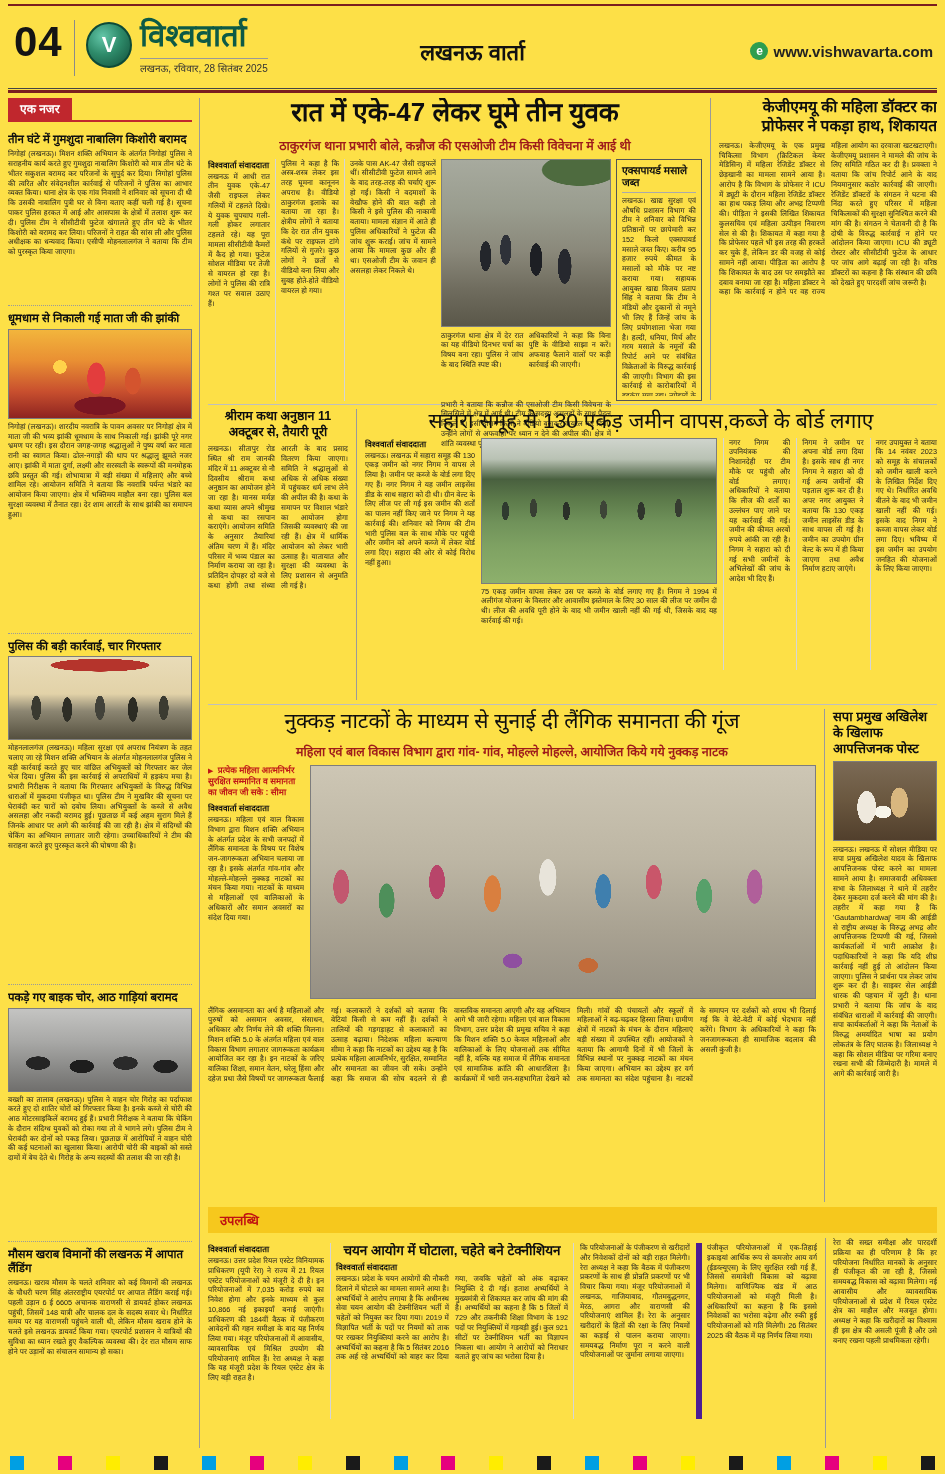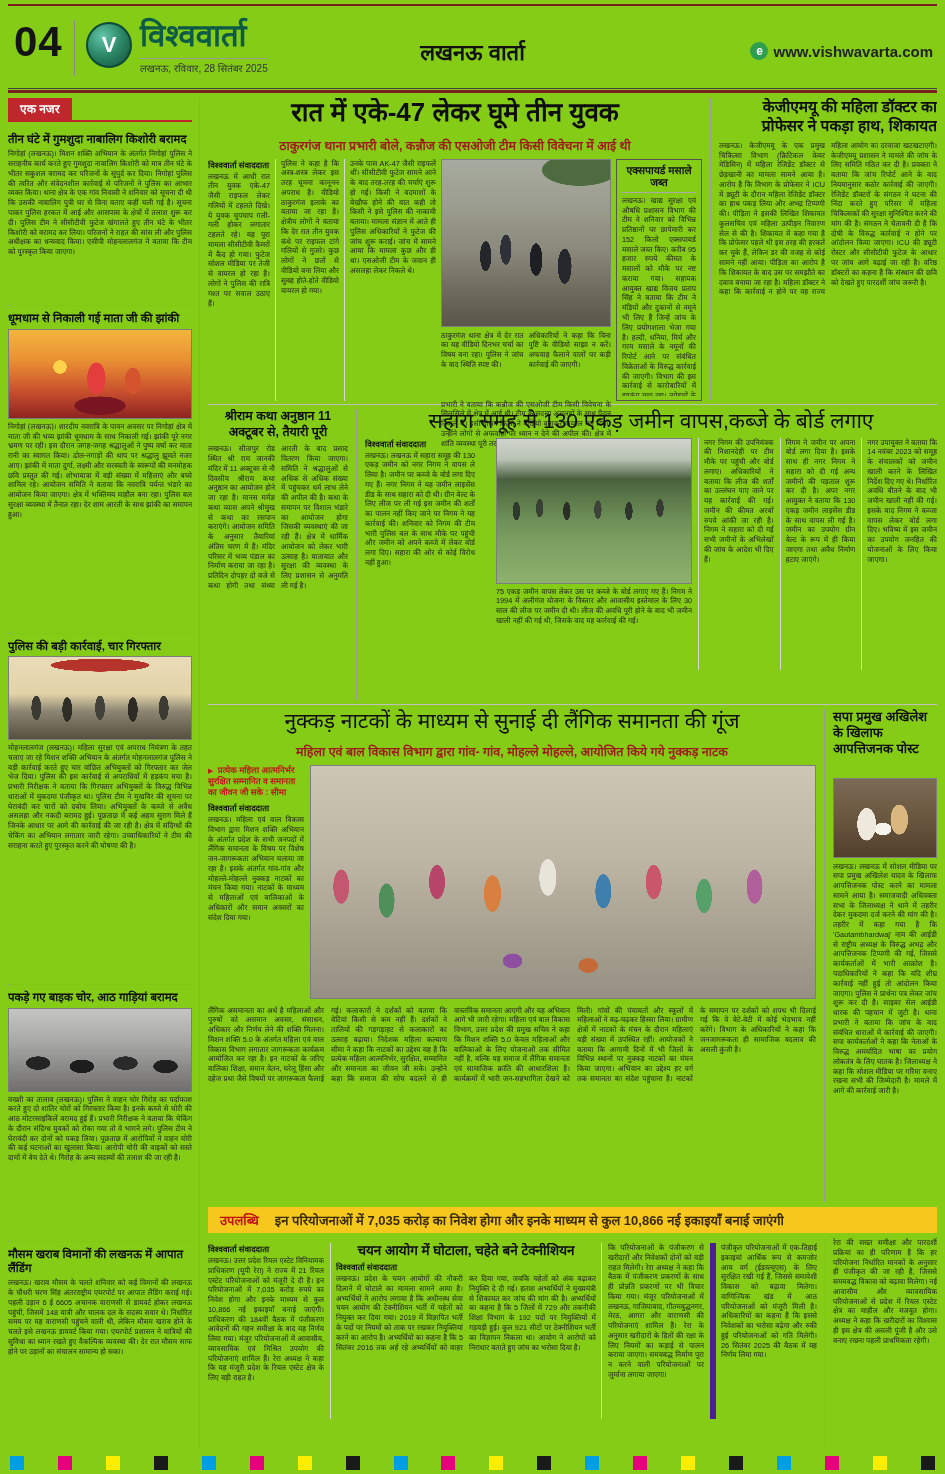--- a/index.html
+++ b/index.html
@@ -1,17 +1,17 @@
 <!DOCTYPE html>
 <html><head>
 <meta charset="utf-8">
 <style>
   * { box-sizing: border-box; }
   body { margin:0; background:#d9d9d9; font-family:"Liberation Sans","DejaVu Sans",sans-serif; }
-  .page { position:relative; width:945px; height:1474px; margin:0 auto; background:#84cc16; overflow:hidden; }
+  .page { position:relative; width:945px; height:1474px; margin:0 auto; background:#fde047; overflow:hidden; }
 
   
   .top-rule { position:absolute; top:4px; left:8px; right:8px; height:2px; background:#7a1f1f; }
   header { position:absolute; top:10px; left:8px; right:8px; height:78px; }
   .page-num { position:absolute; left:6px; top:8px; font-size:42px; font-weight:bold; color:#141414; letter-spacing:1px; }
   .vline { position:absolute; left:66px; top:10px; width:1px; height:56px; background:#8a8a8a; }
   .logo { position:absolute; left:78px; top:12px; width:46px; height:46px; border-radius:50%;
           background:radial-gradient(circle at 35% 30%, #63c6a8 0%, #2e8b6a 45%, #114d38 100%);
           border:2px solid #0d4a38; color:#fff; font-weight:bold; font-size:22px;
           display:flex; align-items:center; justify-content:center; }
@@ -88,35 +88,35 @@
     background:
       radial-gradient(ellipse 9px 24px at 26% 58%, #23262b 0 62%, transparent 63%),
       radial-gradient(ellipse 9px 24px at 38% 54%, #2e3138 0 62%, transparent 63%),
       radial-gradient(ellipse 10px 26px at 56% 60%, #1d1f24 0 62%, transparent 63%),
       radial-gradient(ellipse 11px 28px at 73% 64%, #26282e 0 62%, transparent 63%),
       radial-gradient(ellipse 62px 26px at 82% 6%, #4e6b3f 0 60%, transparent 62%),
       linear-gradient(180deg,#a7aa9e 0%,#999c8e 30%,#8a887a 55%,#6f6c5e 78%,#5a5749 100%); }
   .a-under { display:flex; gap:5px; margin-top:4px; height:66px; }
   .a-under > div { flex:1; overflow:hidden; }
   .spices-box { flex:1; border:1px solid #555; padding:4px 5px; overflow:hidden; }
-  .spices-h { font-size:10.5px; font-weight:bold; text-align:center; color:#101010; line-height:1.2; margin-bottom:3px; border-bottom:1px solid #aaa; padding-bottom:3px; }
+  .spices-h { font-size:10.5px; font-weight:bold; text-align:left; color:#101010; line-height:1.2; margin-bottom:3px; border-bottom:1px solid #aaa; padding-bottom:3px; }
 
   
   .kgmu { flex:1; border-left:1px solid #9a9a9a; padding-left:8px; }
   .kgmu-h { font-size:15.5px; font-weight:bold; color:#0e0e0e; line-height:1.22; text-align:right; margin-bottom:5px; }
   .kgmu-body { height:238px; }
 
   
   .sriram { width:140px; overflow:hidden; }
   .sriram-h { font-size:12.5px; font-weight:bold; line-height:1.25; text-align:center; margin-bottom:4px; color:#0e0e0e; }
   .sriram-body { height:250px; }
   .sahara { flex:1; border-left:1px solid #9a9a9a; padding-left:8px; }
   .s-content { display:flex; gap:6px; margin-top:5px; height:232px; }
   .s-col1 { width:110px; overflow:hidden; }
-  .s-center { width:196px;margin-left:15px; }
+  .s-center { width:236px; }
   .ph-sahara { height:146px; width:100%;
     background:
       radial-gradient(ellipse 6px 15px at 10% 50%, #2f3a2f 0 60%, transparent 62%),
       radial-gradient(ellipse 6px 15px at 22% 48%, #383f33 0 60%, transparent 62%),
       radial-gradient(ellipse 6px 15px at 36% 50%, #2a3028 0 60%, transparent 62%),
       radial-gradient(ellipse 6px 15px at 52% 49%, #3d4437 0 60%, transparent 62%),
       radial-gradient(ellipse 6px 15px at 68% 50%, #2f352c 0 60%, transparent 62%),
       radial-gradient(ellipse 6px 15px at 84% 48%, #363c31 0 60%, transparent 62%),
       linear-gradient(180deg,#cfd4cc 0%,#b9c2b4 14%,#49603f 28%,#5c7a4a 42%,#70925a 58%,#7fa263 75%,#8db06c 100%); }
   .s-caption { margin-top:3px; height:78px; }
@@ -137,40 +137,40 @@
       radial-gradient(ellipse 14px 30px at 47% 48%, #e8e4da 0 60%, transparent 62%),
       radial-gradient(ellipse 13px 28px at 58% 54%, #3f7fae 0 60%, transparent 62%),
       radial-gradient(ellipse 13px 28px at 68% 50%, #c9566a 0 60%, transparent 62%),
       radial-gradient(ellipse 13px 28px at 78% 56%, #57a06a 0 60%, transparent 62%),
       radial-gradient(ellipse 13px 28px at 88% 52%, #b05f9a 0 60%, transparent 62%),
       radial-gradient(ellipse 16px 12px at 40% 84%, #8f4fa0 0 60%, transparent 62%),
       radial-gradient(ellipse 16px 12px at 55% 86%, #c46a37 0 60%, transparent 62%),
       linear-gradient(180deg,#cdc6b4 0%,#bdb6a4 40%,#a8a191 72%,#969083 100%); }
   .n-bottom { height:196px; margin-top:5px; }
   .sapa { flex:1; border-left:1px solid #9a9a9a; padding-left:8px; overflow:hidden; }
-  .sapa-h { font-size:13px; font-weight:bold; line-height:1.22; color:#0e0e0e; margin-bottom:21px; }
+  .sapa-h { font-size:13px; font-weight:bold; line-height:1.22; color:#0e0e0e; margin-bottom:4px; }
   .ph-sapa { height:80px; width:100%;
     background:
       radial-gradient(ellipse 15px 26px at 32% 58%, #efe9dd 0 62%, transparent 63%),
       radial-gradient(ellipse 14px 24px at 64% 52%, #d9b77f 0 62%, transparent 63%),
       radial-gradient(ellipse 12px 9px at 48% 64%, #f6f4ea 0 70%, transparent 71%),
       linear-gradient(180deg,#7b6a55 0%,#6a573f 50%,#513f2c 100%); }
   .sapa-body { height:346px; margin-top:4px; }
 
   
   .achv { margin-top:5px; height:26px; background:#f6c81d; display:flex; align-items:center; padding:0 12px; gap:16px; }
   .achv-label { color:#c01111; font-size:13px; font-weight:bold; white-space:nowrap; }
   .achv-text { color:#3a2b05; font-size:13px; font-weight:bold; white-space:nowrap; overflow:hidden; }
 
   
   .rera { display:flex; gap:8px; margin-top:5px; height:212px; }
   .rera-main { flex:1; }
   .rera-cols { display:flex; gap:6px; margin-top:5px; height:176px; }
   .r-c1 { width:116px; overflow:hidden; }
-  .r-sub { width:272px; border-left:1px solid #d6d6d6; border-right:1px solid #d6d6d6; padding:0 5px; overflow:hidden; }
+  .r-sub { width:244px; border-left:1px solid #d6d6d6; border-right:1px solid #d6d6d6; padding:0 5px; overflow:hidden; }
   .r-sub-h { font-size:13.5px; font-weight:bold; text-align:center; line-height:1.2; color:#0e0e0e; margin-bottom:2px; }
   .r-sub-body { height:132px; }
   .r-c4, .r-c5 { flex:1; overflow:hidden; }
   .r-c5 { border-left:6px solid #4c1d95; padding-left:5px; }
   .rera-right { width:112px; border-left:1px solid #9a9a9a; padding-left:7px; overflow:hidden; }
 
   
   .colorbar { position:absolute; bottom:4px; left:10px; right:10px; height:15px; display:flex; justify-content:space-between; align-items:center; }
   .cb-sq { width:14px; height:14px; }
 </style>
@@ -314,21 +314,20 @@
 
       <section class="sapa">
         <div class="sapa-h">सपा प्रमुख अखिलेश के खिलाफ आपत्तिजनक पोस्ट</div>
         <div class="photo ph-sapa"></div>
         <div class="body-text sapa-body">लखनऊ। लखनऊ में सोशल मीडिया पर सपा प्रमुख अखिलेश यादव के खिलाफ आपत्तिजनक पोस्ट करने का मामला सामने आया है। समाजवादी अधिवक्ता सभा के जिलाध्यक्ष ने थाने में तहरीर देकर मुकदमा दर्ज करने की मांग की है। तहरीर में कहा गया है कि 'Gautambhardwaj' नाम की आईडी से राष्ट्रीय अध्यक्ष के विरुद्ध अभद्र और आपत्तिजनक टिप्पणी की गई, जिससे कार्यकर्ताओं में भारी आक्रोश है। पदाधिकारियों ने कहा कि यदि शीघ्र कार्रवाई नहीं हुई तो आंदोलन किया जाएगा। पुलिस ने प्रार्थना पत्र लेकर जांच शुरू कर दी है। साइबर सेल आईडी धारक की पहचान में जुटी है। थाना प्रभारी ने बताया कि जांच के बाद संबंधित धाराओं में कार्रवाई की जाएगी। सपा कार्यकर्ताओं ने कहा कि नेताओं के विरुद्ध अमर्यादित भाषा का प्रयोग लोकतंत्र के लिए घातक है। जिलाध्यक्ष ने कहा कि सोशल मीडिया पर गरिमा बनाए रखना सभी की जिम्मेदारी है। मामले में आगे की कार्रवाई जारी है।</div>
       </section>
     </div>
 
     <div class="achv">
       <span class="achv-label">उपलब्धि</span>
-      <span class="achv-text">इन परियोजनाओं में 7,035 करोड़ का निवेश होगा और इनके माध्यम से कुल 10,866 नई इकाइयाँ बनाई जाएंगी</span>
     </div>
 
     <div class="rera">
       <section class="rera-main">
         <div class="rera-cols">
           <div class="r-c1">
             <div class="byline">विश्ववार्ता संवाददाता</div>
             <div class="body-text" style="height:162px;">लखनऊ। उत्तर प्रदेश रियल एस्टेट विनियामक प्राधिकरण (यूपी रेरा) ने राज्य में 21 रियल एस्टेट परियोजनाओं को मंजूरी दे दी है। इन परियोजनाओं में 7,035 करोड़ रुपये का निवेश होगा और इनके माध्यम से कुल 10,866 नई इकाइयाँ बनाई जाएंगी। प्राधिकरण की 184वीं बैठक में पंजीकरण आवेदनों की गहन समीक्षा के बाद यह निर्णय लिया गया। मंजूर परियोजनाओं में आवासीय, व्यावसायिक एवं मिश्रित उपयोग की परियोजनाएं शामिल हैं। रेरा अध्यक्ष ने कहा कि यह मंजूरी प्रदेश के रियल एस्टेट क्षेत्र के लिए बड़ी राहत है।</div>
           </div>
           <div class="r-sub">

